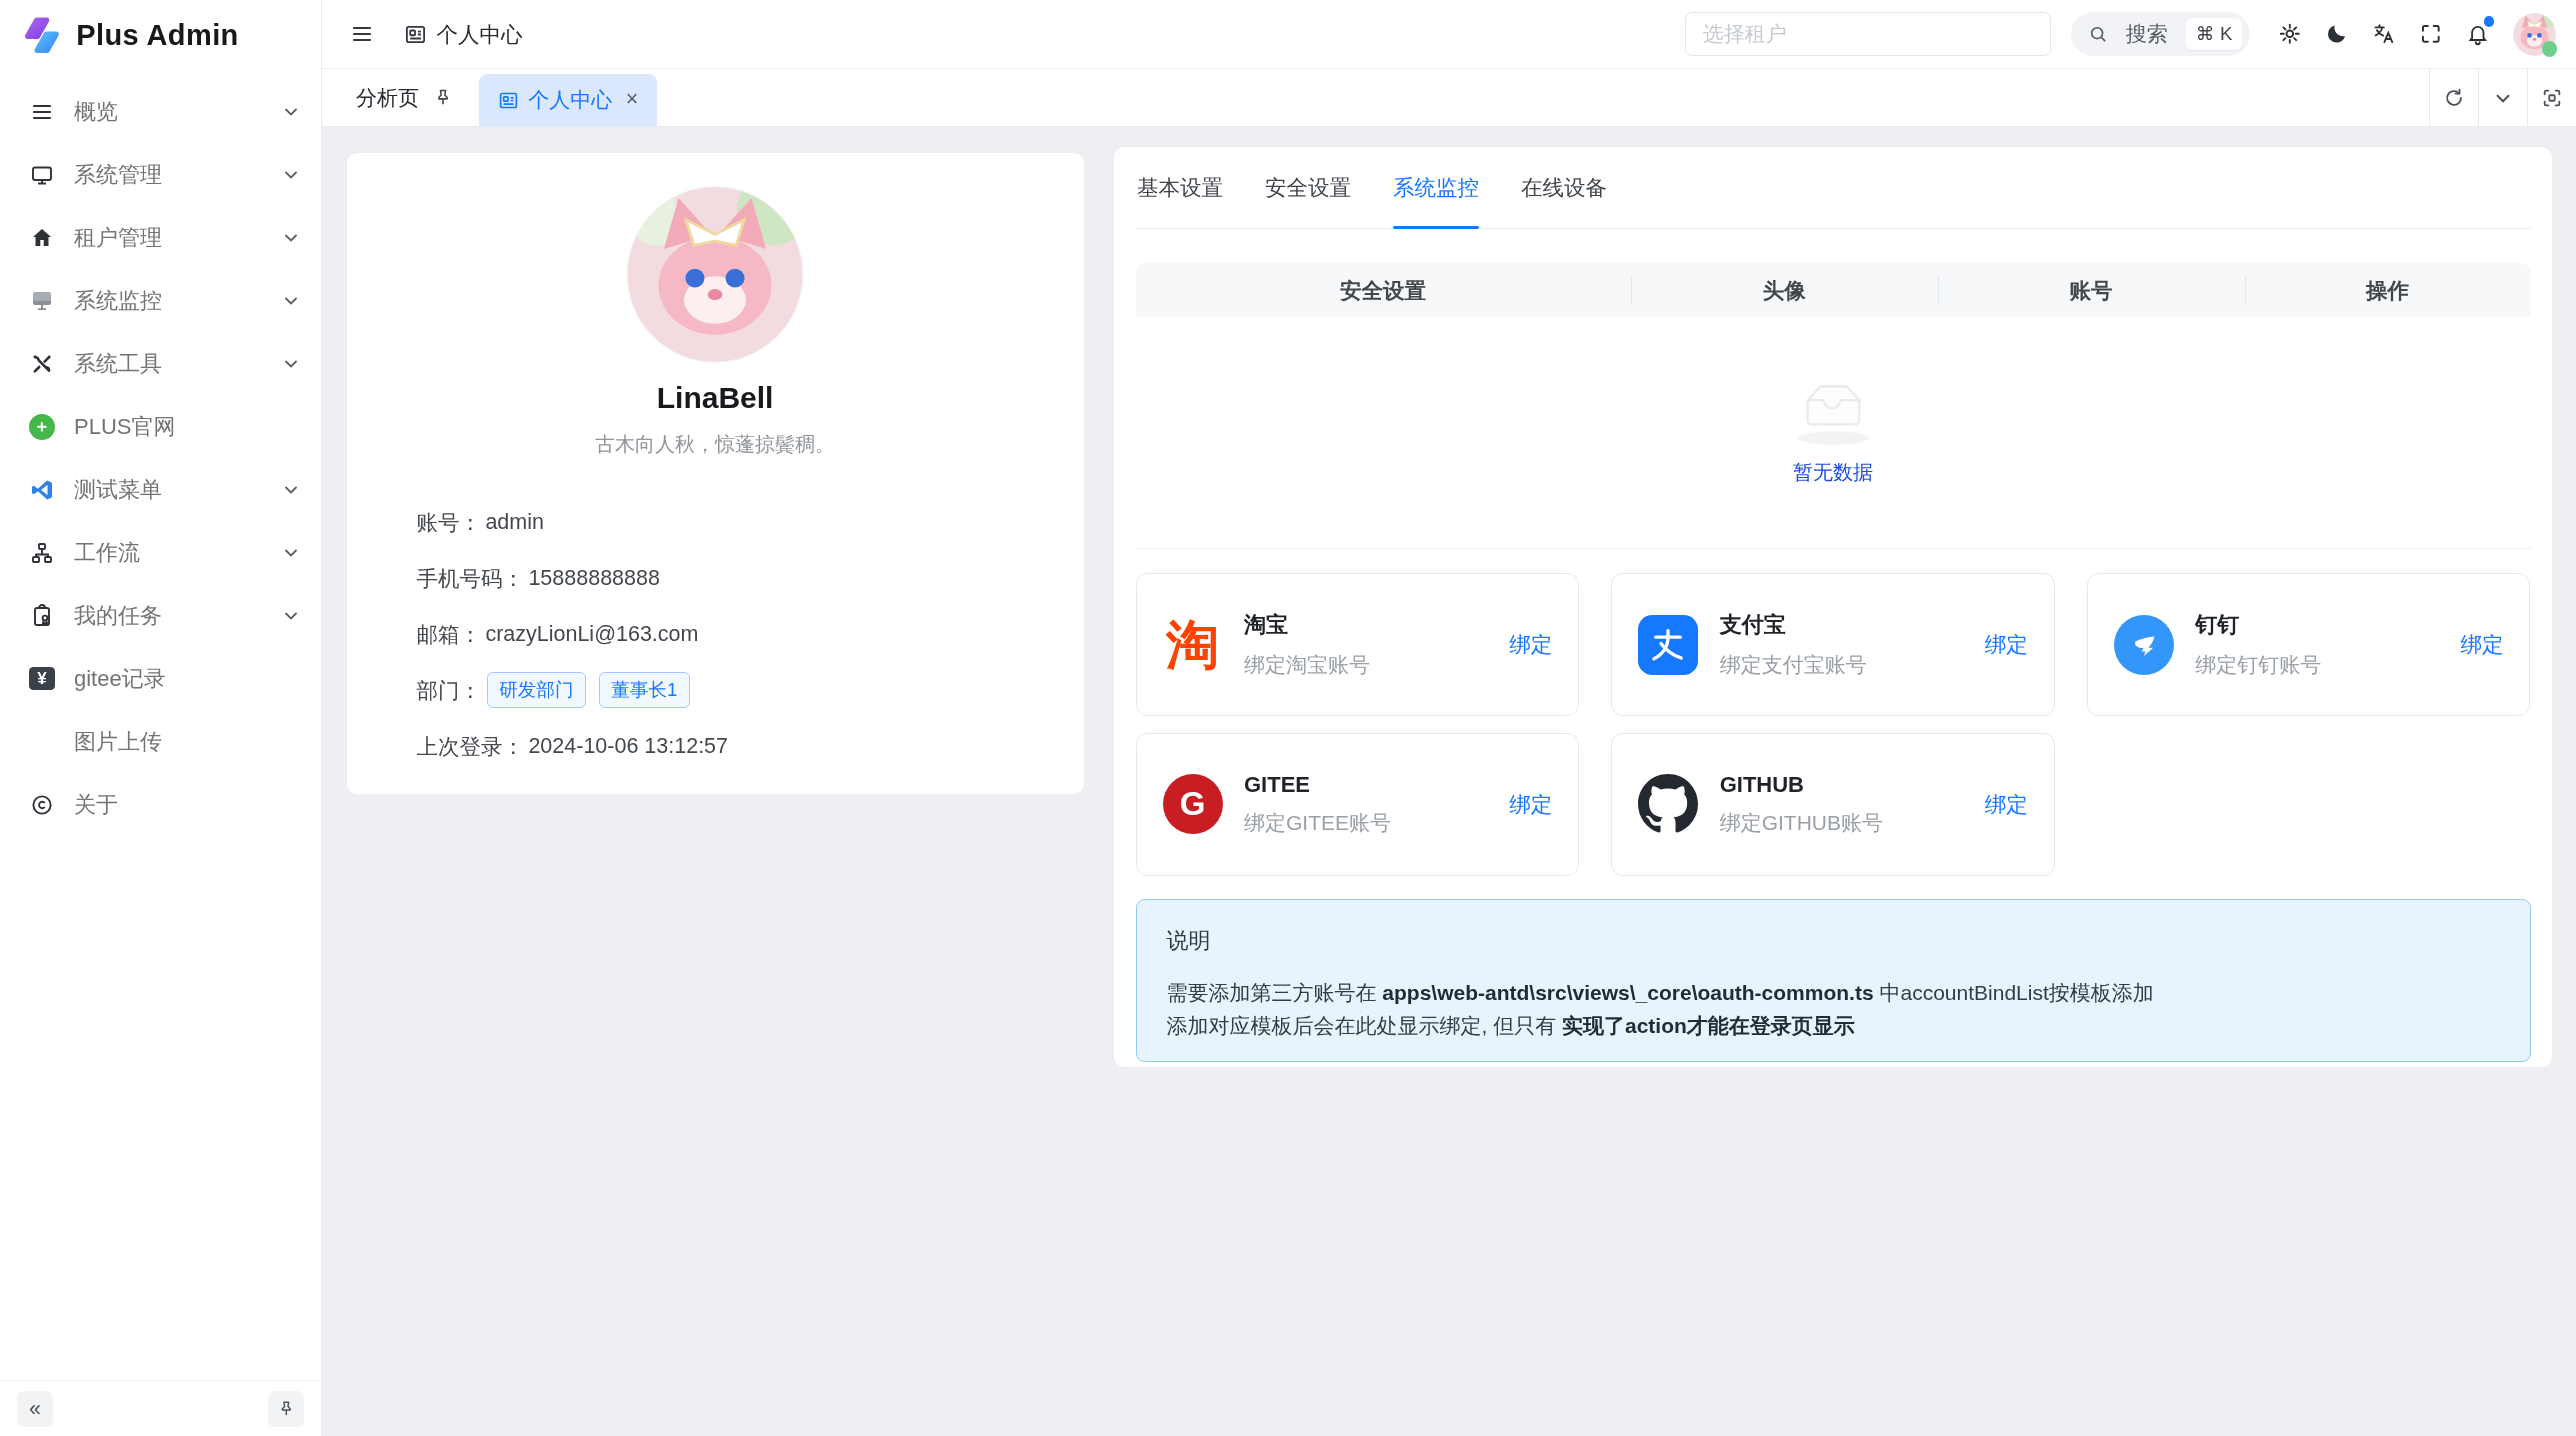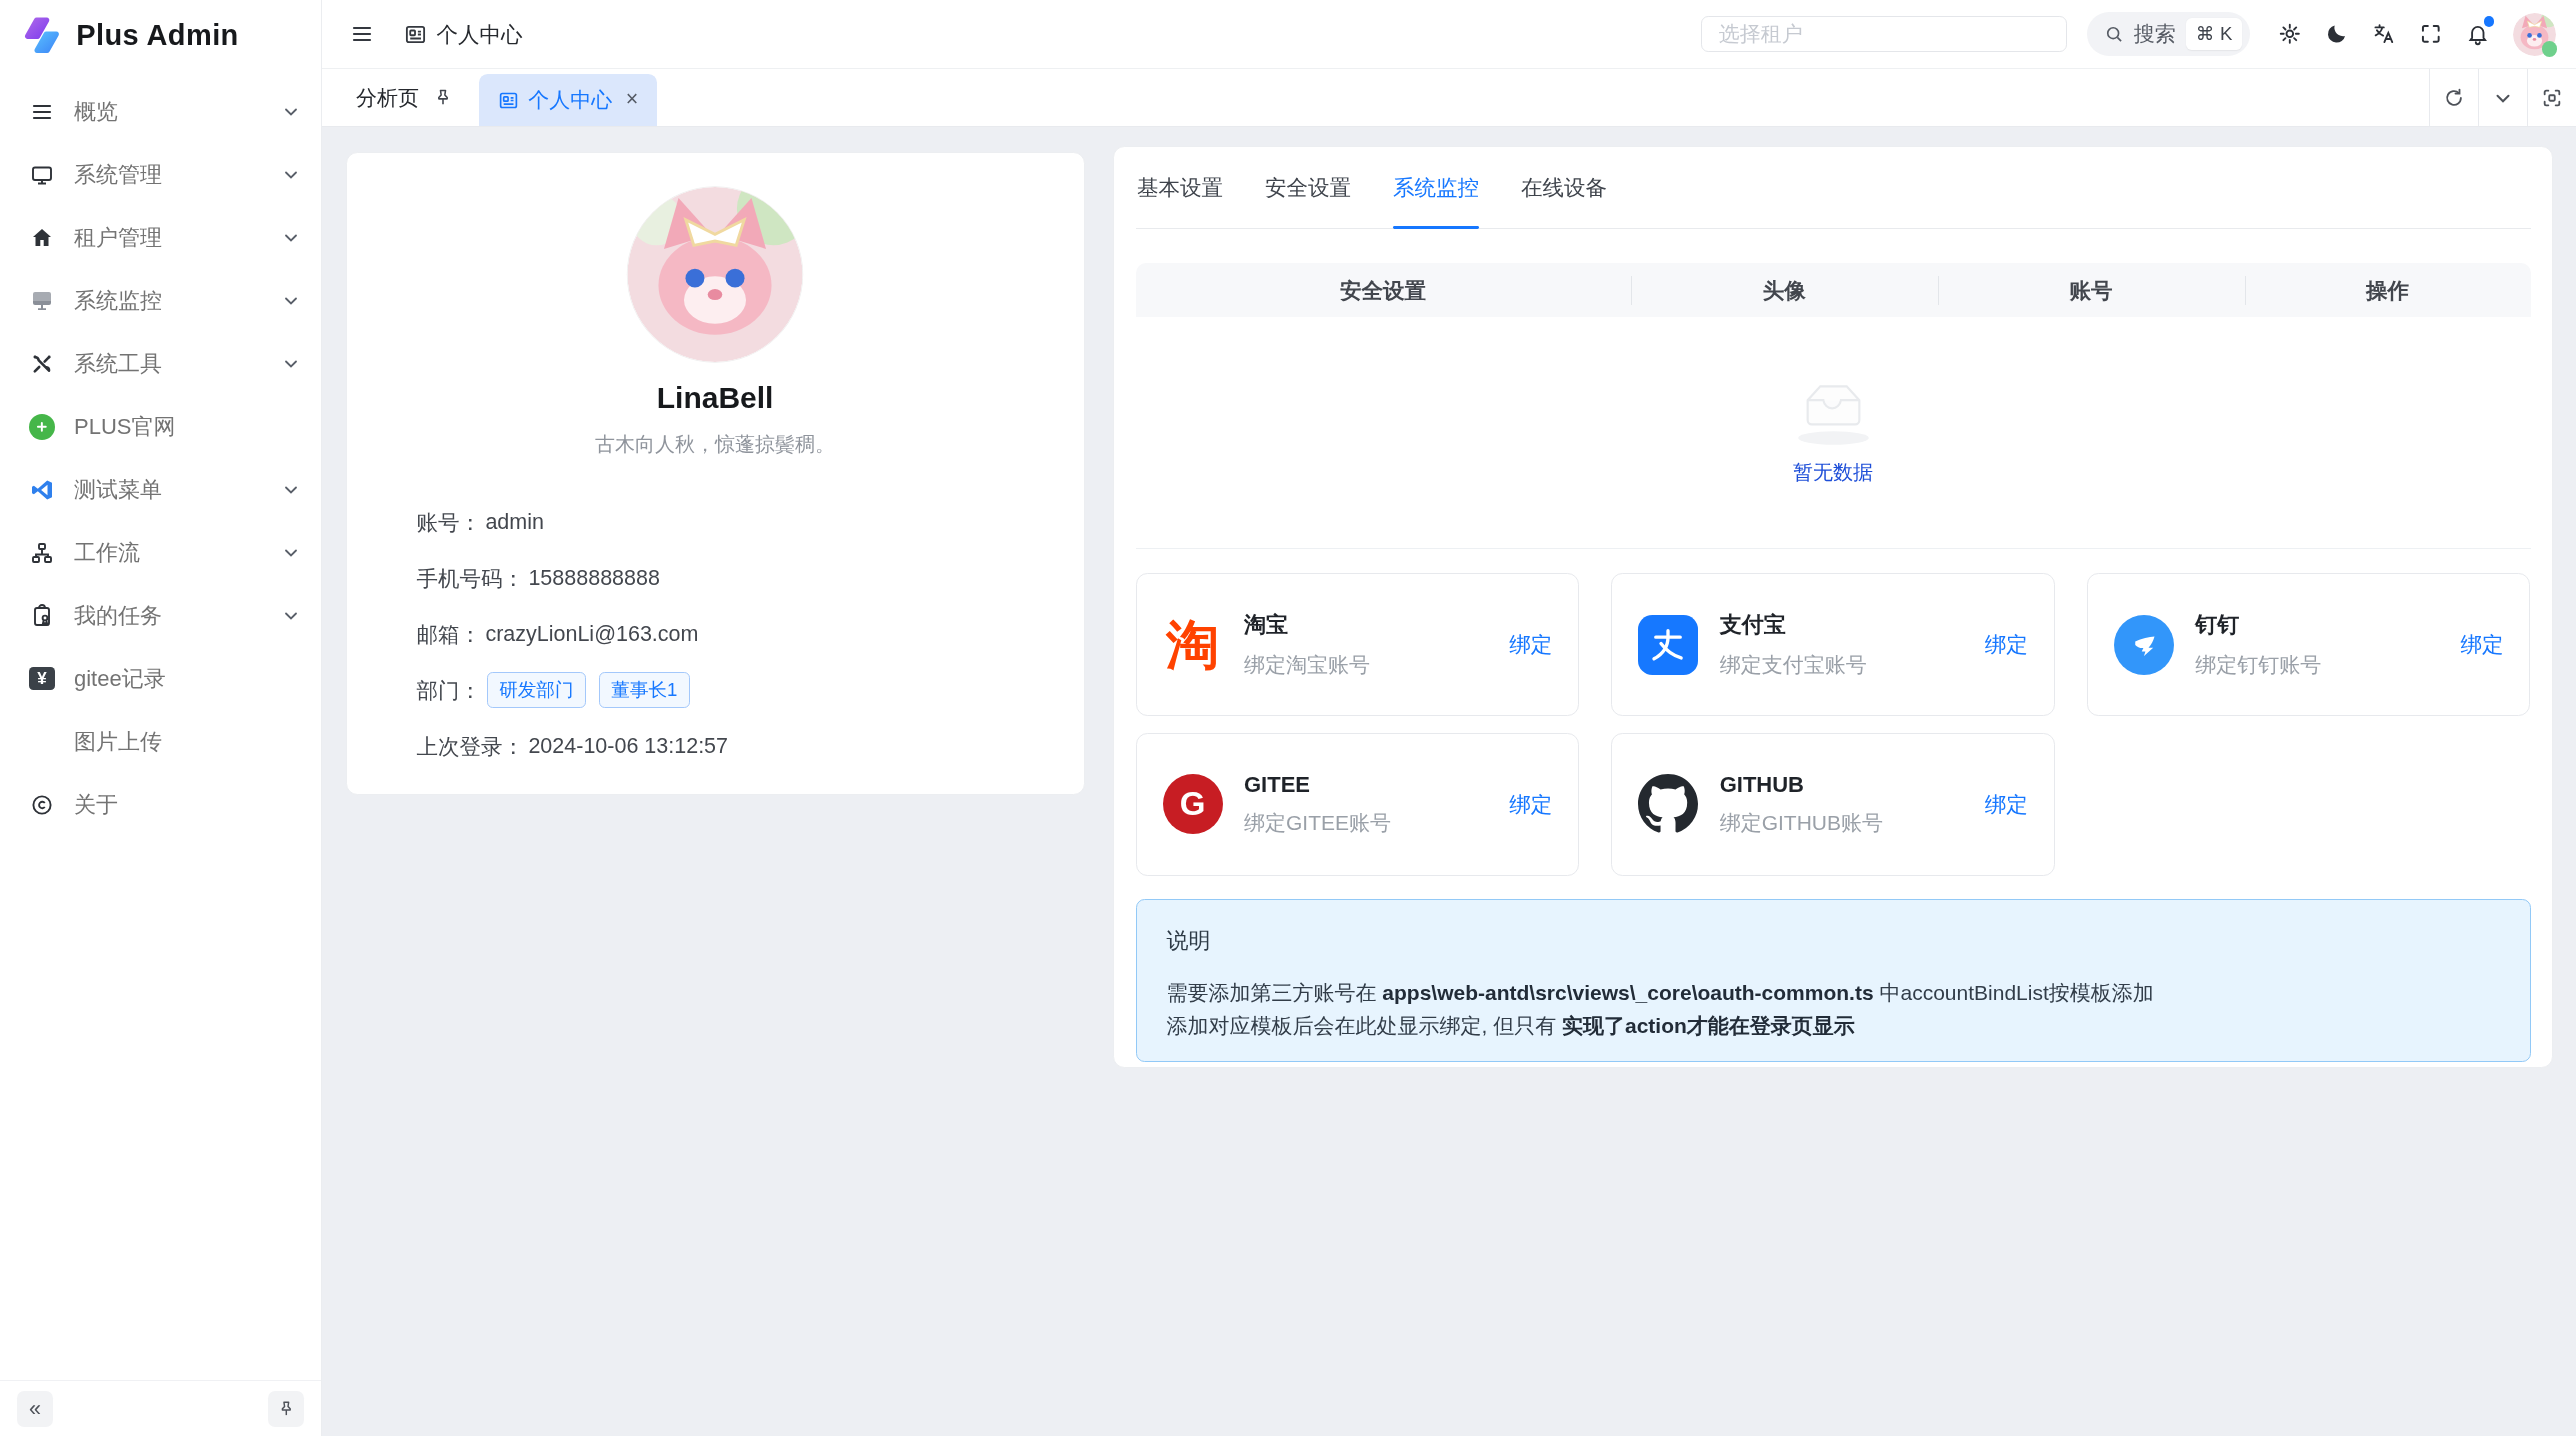--- a/index.html
+++ b/index.html
@@ -28,23 +28,23 @@
   .pin-btn { left:268px; }
 
   
   .header { position:absolute; left:322px; top:0; width:2254px; height:69px; background:#fff; border-bottom:0.7px solid #eef0f2; display:flex; align-items:center; padding:0 20px; }
   .hamburger { width:40px; height:40px; display:flex; align-items:center; justify-content:center; color:#34383f; cursor:pointer; }
   .hamburger svg { width:24px; height:24px; }
   .breadcrumb { display:flex; align-items:center; gap:10px; margin-left:21.5px; color:#26292e; }
   .breadcrumb svg { width:23px; height:23px; color:#34383f; }
   .breadcrumb-text { font-size:21.5px; }
   .h-spacer { flex:1; }
-  .tenant-input { width:366px; height:36px; border:0.7px solid #e4e6ea; border-radius:7.2px; font-size:21px; padding:0 17px; color:#3c4046; outline:none; background:#fff; font-family:inherit; }
+  .tenant-input { width:366px; height:44px; border:0.7px solid #e4e6ea; border-radius:7.2px; font-size:21px; padding:0 17px; color:#3c4046; outline:none; background:#fff; font-family:inherit; }
   .tenant-input::placeholder { color:#c6cad1; }
-  .search-pill { margin-left:20px; height:44px; border-radius:22px; background:#f2f3f6; display:flex; align-items:center; gap:10px; padding:0 7.2px 0 17px; cursor:pointer; }
+  .search-pill { margin-left:20px; height:44px; border-radius:22px; background:#f2f3f6; display:flex; align-items:center; gap:18px; padding:0 7.2px 0 17px; cursor:pointer; }
   .search-pill svg { width:20px; height:20px; color:#565b64; }
   .search-label { font-size:21px; color:#565b64; }
   .search-kbd { height:31.5px; background:#fff; border-radius:5.7px; padding:0 10px; display:flex; align-items:center; gap:5.7px; font-size:18.6px; color:#3f444c; box-shadow:0 0.7px 1.4px rgba(0,0,0,.06); }
   .icon-btn { position:relative; width:47px; height:47px; display:flex; align-items:center; justify-content:center; color:#2b2f36; cursor:pointer; border-radius:7.2px; }
   .icon-btn svg { width:23.6px; height:23.6px; }
   .bell-dot { position:absolute; top:5.7px; right:7.2px; width:10.7px; height:10.7px; border-radius:50%; background:#1677ff; }
   .avatar-wrap { position:relative; width:43px; height:43px; margin-left:11.4px; cursor:pointer; }
   .avatar-wrap svg { width:43px; height:43px; border-radius:50%; display:block; }
   .online-dot { position:absolute; right:-1.4px; bottom:-1.4px; width:15.7px; height:15.7px; border-radius:50%; background:#6fd08c; }
 

